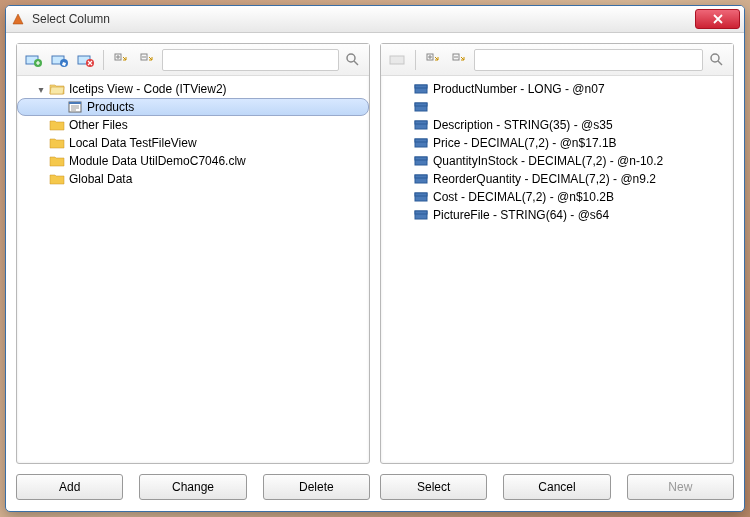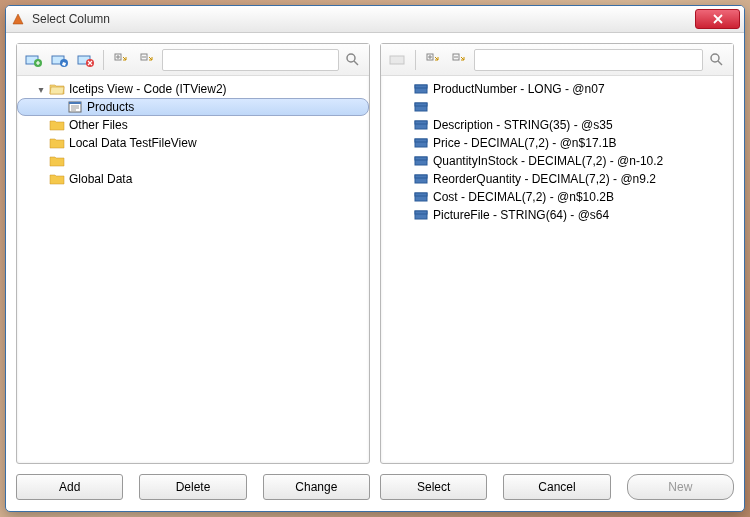--- a/index.html
+++ b/index.html
@@ -21,21 +21,21 @@
 .tree{flex:1;overflow:auto;padding:4px 0;}
 .tree-item{display:flex;align-items:center;height:18px;padding:0 4px;cursor:pointer;white-space:nowrap;}
 .tree-item.selected{background:linear-gradient(#d8e8ff,#c0d8f8);border:1px solid #9ac;border-radius:8px;padding:0 3px;}
 .tree-toggle{width:12px;height:12px;display:flex;align-items:center;justify-content:center;margin-right:2px;color:#666;font-size:10px;}
 .tree-indent{display:inline-block;}
 .tree-icon{width:16px;height:14px;margin-right:4px;display:inline-flex;align-items:center;justify-content:center;}
 .tree-label{color:#000;}
 .btn-row{display:flex;gap:10px;}
 .btn-row .half{flex:1;display:flex;gap:16px;}
 .btn{flex:1;height:26px;border:1px solid #999;border-radius:3px;background:linear-gradient(#fdfdfd,#e8e8e8);cursor:pointer;display:flex;align-items:center;justify-content:center;color:#000;}
-.btn.disabled{color:#999;cursor:default;border-radius:11px;}
+.btn.disabled{color:#999;cursor:default;}
 
 .folder-closed{fill:#f5c84c;stroke:#c89020;stroke-width:0.5;}
 .folder-open{fill:#f5d87c;stroke:#c89020;stroke-width:0.5;}
 .field-icon rect{fill:#4a7ab8;stroke:#2a5a98;}
 .logo-tri{display:inline-block;}
 </style>
 </head>
 <body>
 
 <div class="window">
@@ -153,20 +153,21 @@
             </div>
             <div class="tree-item">
               <span class="tree-indent" style="width:14px"></span>
               <span class="tree-toggle"></span>
               <span class="tree-icon">
                 <svg width="16" height="12" viewBox="0 0 16 12">
     <path d="M1 2h5l1 1h8v8H1z" class="folder-closed"></path>
 
   </svg>
               </span>
+              <span class="tree-label">Module Data UtilDemoC7046.clw</span>
             </div>
             <div class="tree-item">
               <span class="tree-indent" style="width:14px"></span>
               <span class="tree-toggle"></span>
               <span class="tree-icon">
                 <svg width="16" height="12" viewBox="0 0 16 12">
     <path d="M1 2h5l1 1h8v8H1z" class="folder-closed"></path>
 
   </svg>
               </span>
@@ -286,22 +287,22 @@
               <span class="tree-label">PictureFile - STRING(64) - @s64</span>
             </div>
           </div>
       </div>
 
     </div>
 
     <div class="btn-row">
       <div class="half">
         <div class="btn">Add</div>
+        <div class="btn">Change</div>
         <div class="btn">Delete</div>
-        <div class="btn">Change</div>
       </div>
       <div class="half">
         <div class="btn">Select</div>
         <div class="btn">Cancel</div>
         <div class="btn disabled">New</div>
       </div>
     </div>
   </div>
 </div>
 

